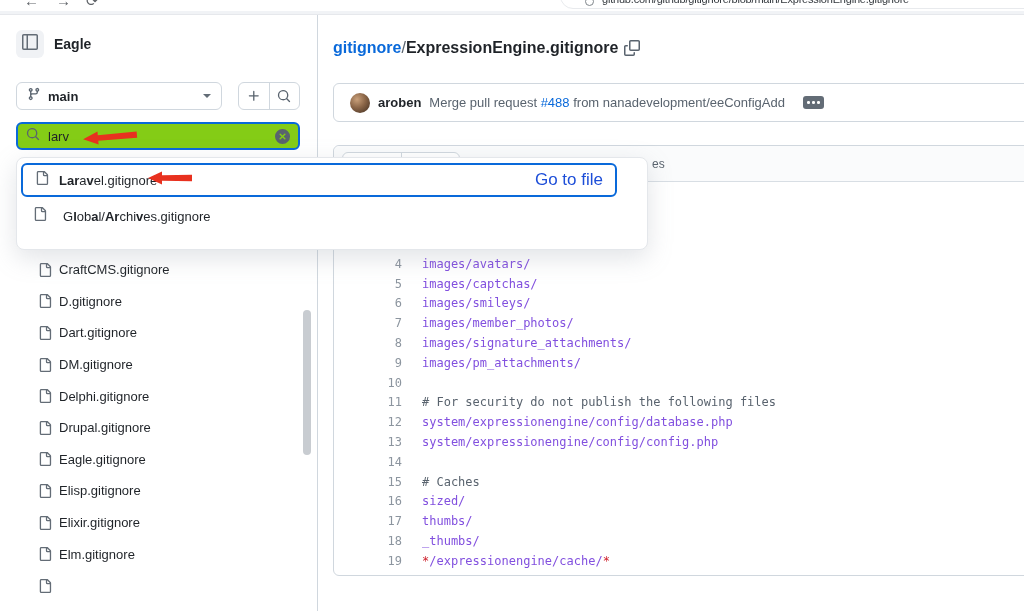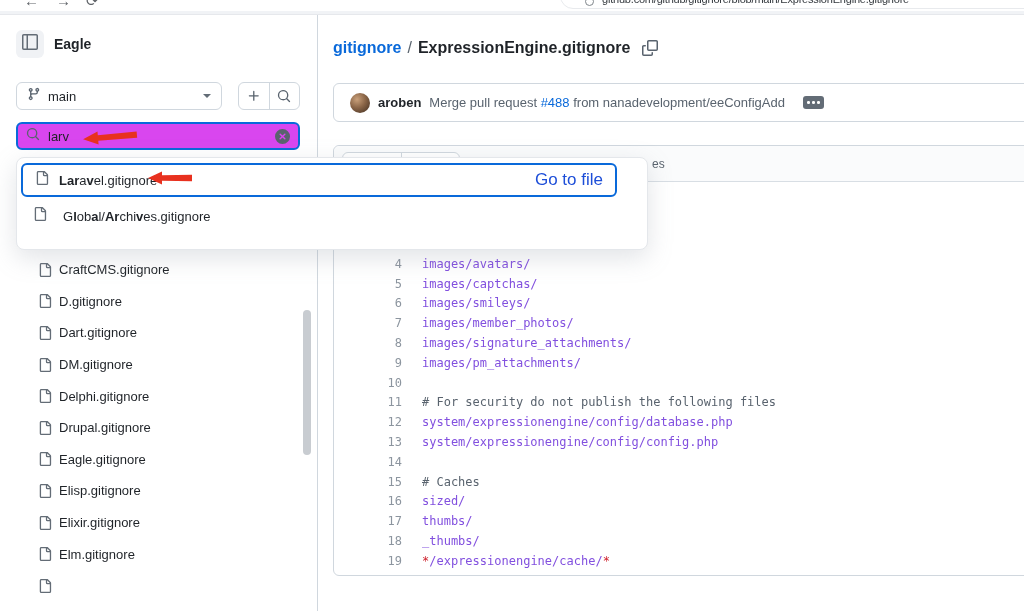--- a/index.html
+++ b/index.html
@@ -14,48 +14,48 @@
   .chrome-band { left:0; top:11px; width:1024px; height:4px; background:#f1f3f6; border-bottom:1px solid #e6e8ec; z-index:40; }
   .url-field { position:absolute; left:560px; top:-18px; width:480px; height:27px; border:1px solid #e8eaed; border-radius:13px; background:#fff; }
   .url-site-icon { position:absolute; left:585px; top:-3px; width:9px; height:9px; border:1.5px solid #80868b; border-radius:50%; }
   .url-text { position:absolute; left:602px; top:-7px; font-size:11px; letter-spacing:-0.2px; color:#33383d; white-space:nowrap; }
 
   
   .sidebar-divider { left:317px; top:15px; width:1px; height:596px; background:#d0d7de; }
   .files-toggle { left:16px; top:30px; width:28px; height:28px; border-radius:6px; background:#f0f2f5; display:flex; align-items:center; justify-content:center; cursor:pointer; }
   .files-title { left:54px; top:36px; font-size:14px; font-weight:700; color:#1f2328; }
   .branch-btn { left:16px; top:82px; width:206px; height:28px; border:1px solid #d0d7de; border-radius:6px; background:#fff; display:flex; align-items:center; padding:0 10px; gap:7px; cursor:pointer; }
-  .branch-label { font-size:13px; font-weight:400; color:#1f2328; flex:1; }
+  .branch-label { font-size:13px; font-weight:700; color:#1f2328; flex:1; }
   .caret { width:0; height:0; border-left:4px solid transparent; border-right:4px solid transparent; border-top:4px solid #636c76; }
   .mini-group { left:238px; top:82px; width:62px; height:28px; border:1px solid #d0d7de; border-radius:6px; background:#fff; display:flex; }
   .mini-cell { flex:1; display:flex; align-items:center; justify-content:center; cursor:pointer; }
   .mini-cell + .mini-cell { border-left:1px solid #d0d7de; }
 
-  .search-box { left:16px; top:122px; width:284px; height:28px; border:2px solid #0969da; border-radius:6px; background:#d946ef; display:flex; align-items:center; padding:0 8px; gap:8px; }
+  .search-box { left:16px; top:122px; width:284px; height:28px; border:2px solid #0969da; border-radius:6px; background:#84cc16; display:flex; align-items:center; padding:0 8px; gap:8px; }
   .search-value { font-size:13px; color:#1f2328; flex:1; border:none; outline:none; font-family:"Liberation Sans",sans-serif; background:transparent; }
 
   .file-list { left:0; top:254px; width:300px; height:357px; overflow:hidden; }
   .file-row { display:flex; align-items:center; height:31.6px; padding-left:38px; gap:7px; cursor:pointer; }
   .file-label { font-size:13px; color:#1f2328; }
   .scroll-thumb { left:303px; top:310px; width:8px; height:145px; background:#c8ccd1; border-radius:4px; }
 
   
   .dropdown { left:16px; top:157px; width:632px; height:93px; background:#fff; border:1px solid #e4e7eb; border-radius:8px; box-shadow:0 8px 24px rgba(140,149,159,0.25); z-index:20; }
   .dd-item1 { position:absolute; left:4px; top:5px; width:596px; height:34px; border:2px solid #0969da; border-radius:6px; display:flex; align-items:center; padding:0 12px; gap:10px; cursor:pointer; }
   .dd-item2 { position:absolute; left:4px; top:43px; width:596px; height:30px; display:flex; align-items:center; padding:0 12px; gap:16px; cursor:pointer; }
   .dd-label { font-size:13px; color:#1f2328; }
   .seg-b { font-weight:700; }
   .dd-action { margin-left:auto; font-size:17px; color:#1d4ed8; }
 
   
   .arrow { z-index:30; }
   .arrow svg { display:block; }
 
   
-  .breadcrumb { left:333px; top:39px; display:flex; align-items:center; gap:6px; font-size:16px; }
+  .breadcrumb { left:333px; top:39px; display:flex; align-items:center; font-size:16px; }
   .crumb-repo { color:#0969da; font-weight:600; cursor:pointer; }
   .crumb-sep { color:#59636e; }
   .crumb-file { color:#1f2328; font-weight:600; }
   .copy-btn { margin-left:6px; cursor:pointer; display:flex; align-items:center; }
 
   .commit-bar { left:333px; top:83px; width:707px; height:39px; border:1px solid #d0d7de; border-radius:6px; background:#fff; display:flex; align-items:center; padding:0 16px; gap:8px; }
   .avatar { width:20px; height:20px; border-radius:50%; background:radial-gradient(circle at 35% 32%, #c9a07a 0%, #8a6547 45%, #4a3526 90%); flex:none; }
   .commit-author { font-size:13px; font-weight:700; color:#1f2328; cursor:pointer; }
   .commit-msg { font-size:13px; color:#59636e; white-space:nowrap;text-align:right; }
   .commit-pr { color:#0969da; cursor:pointer; }

